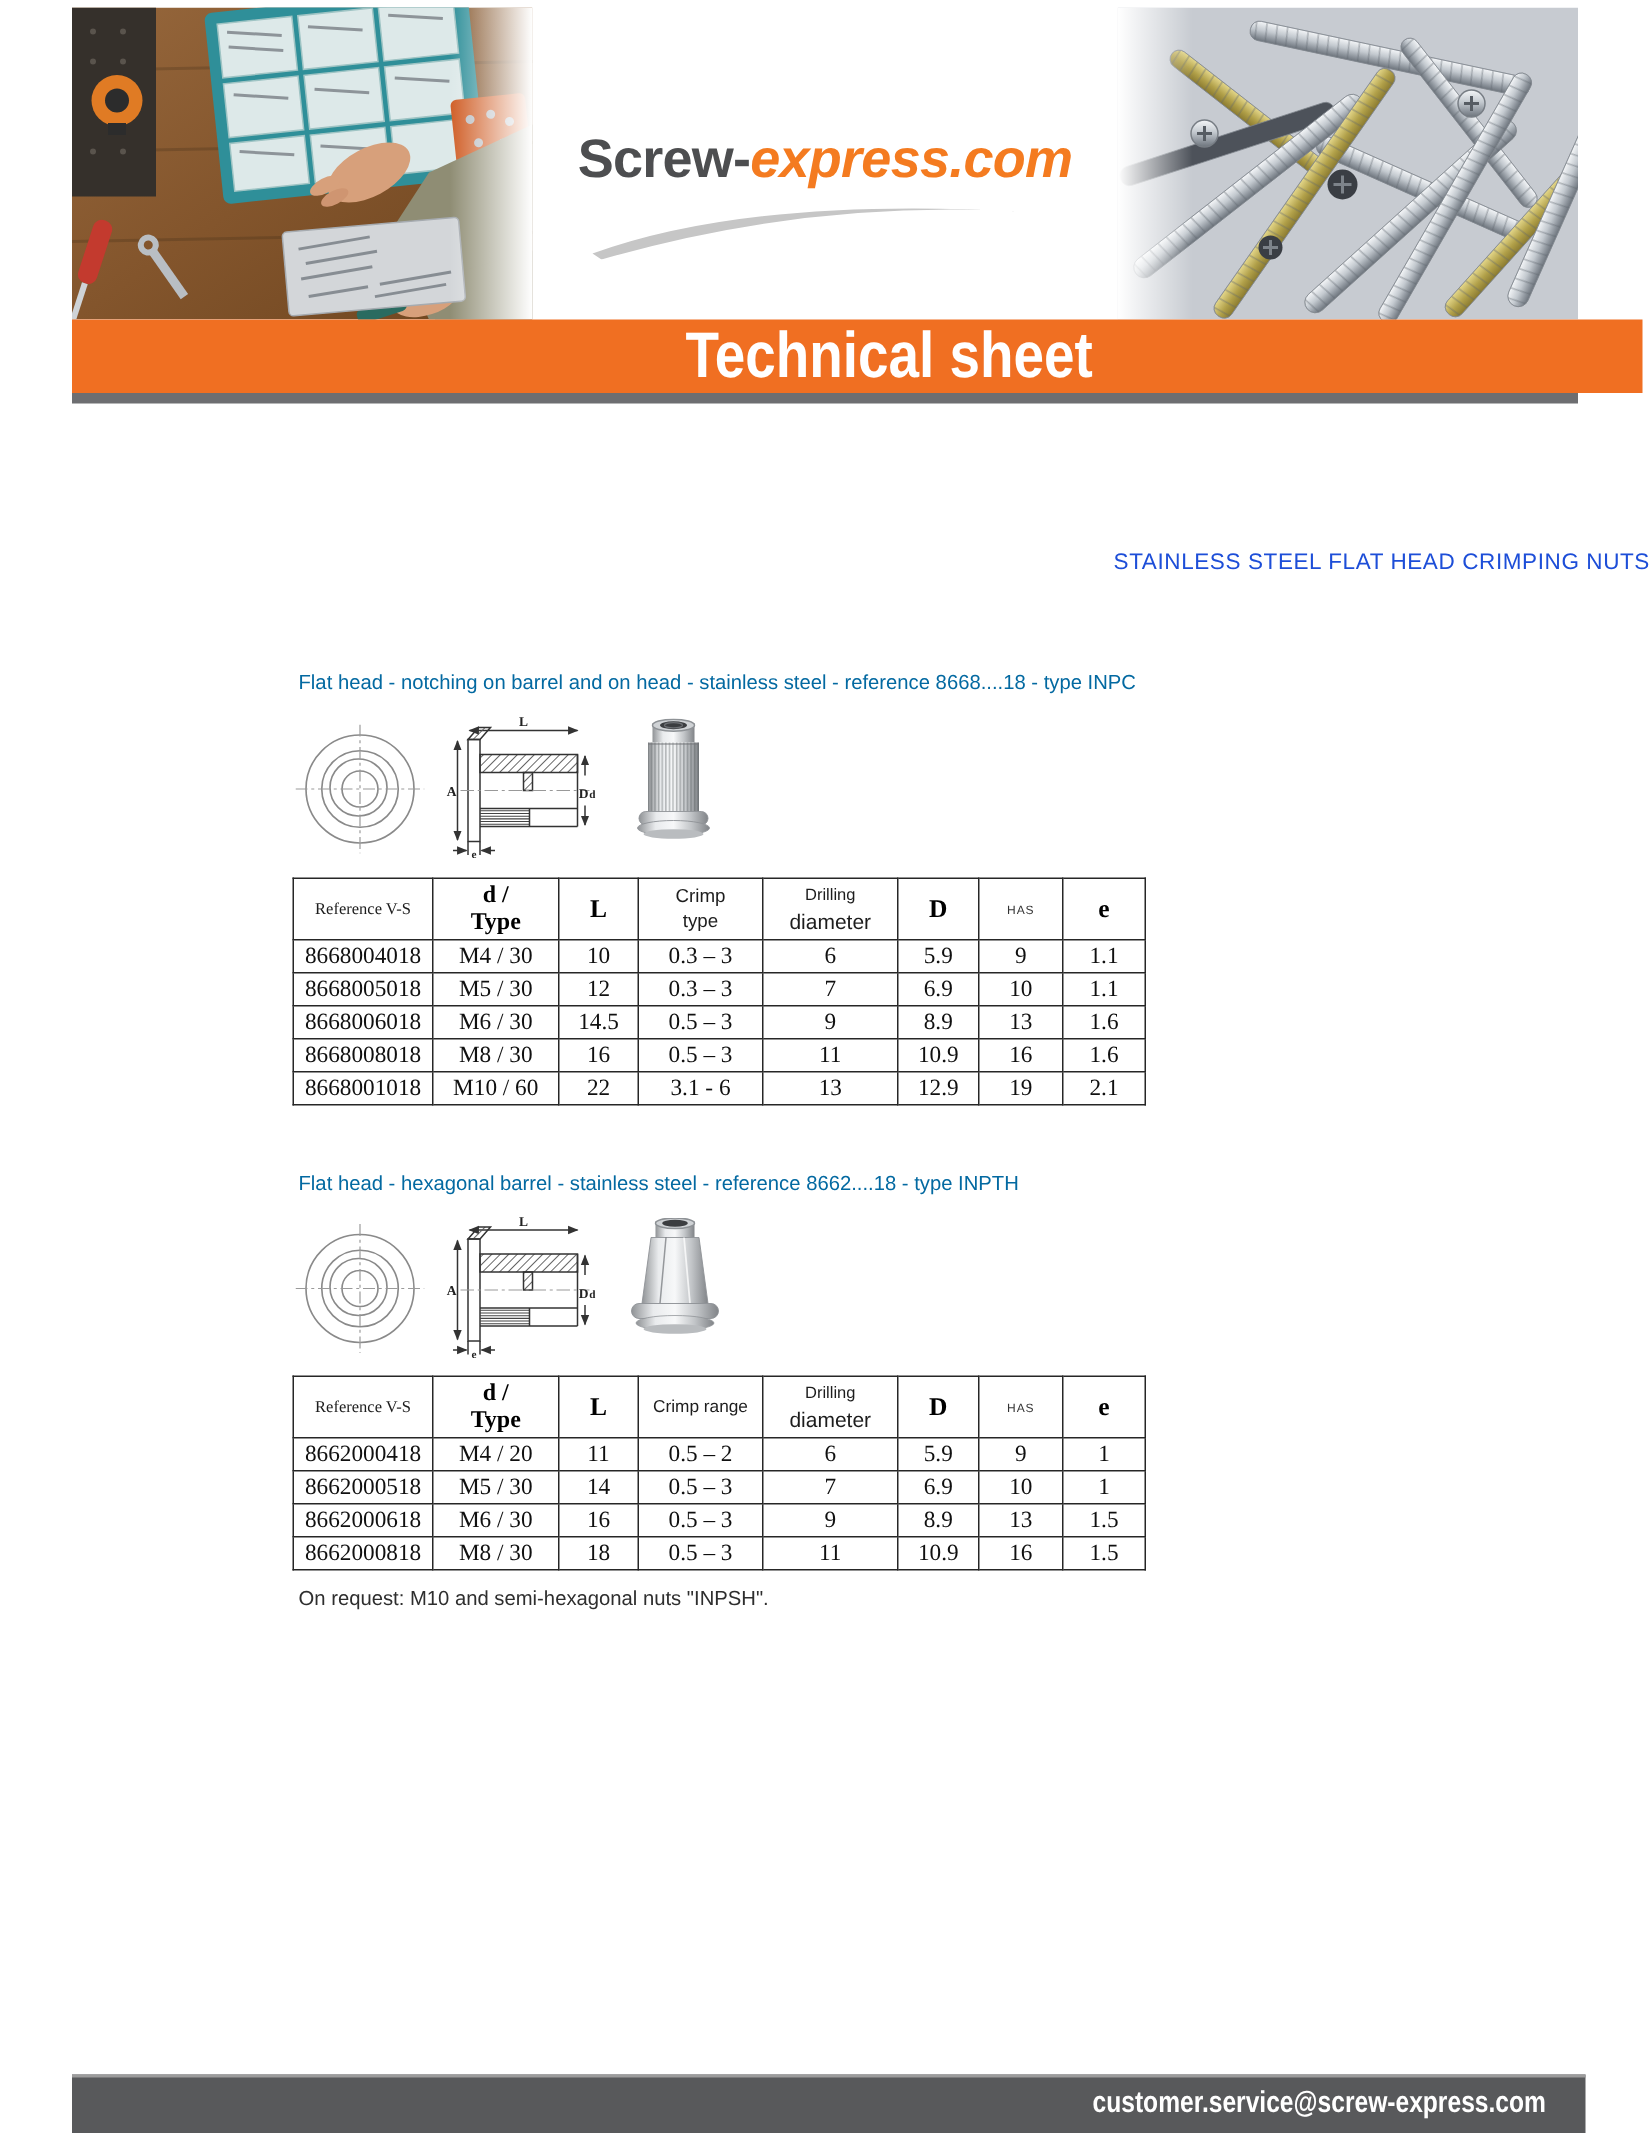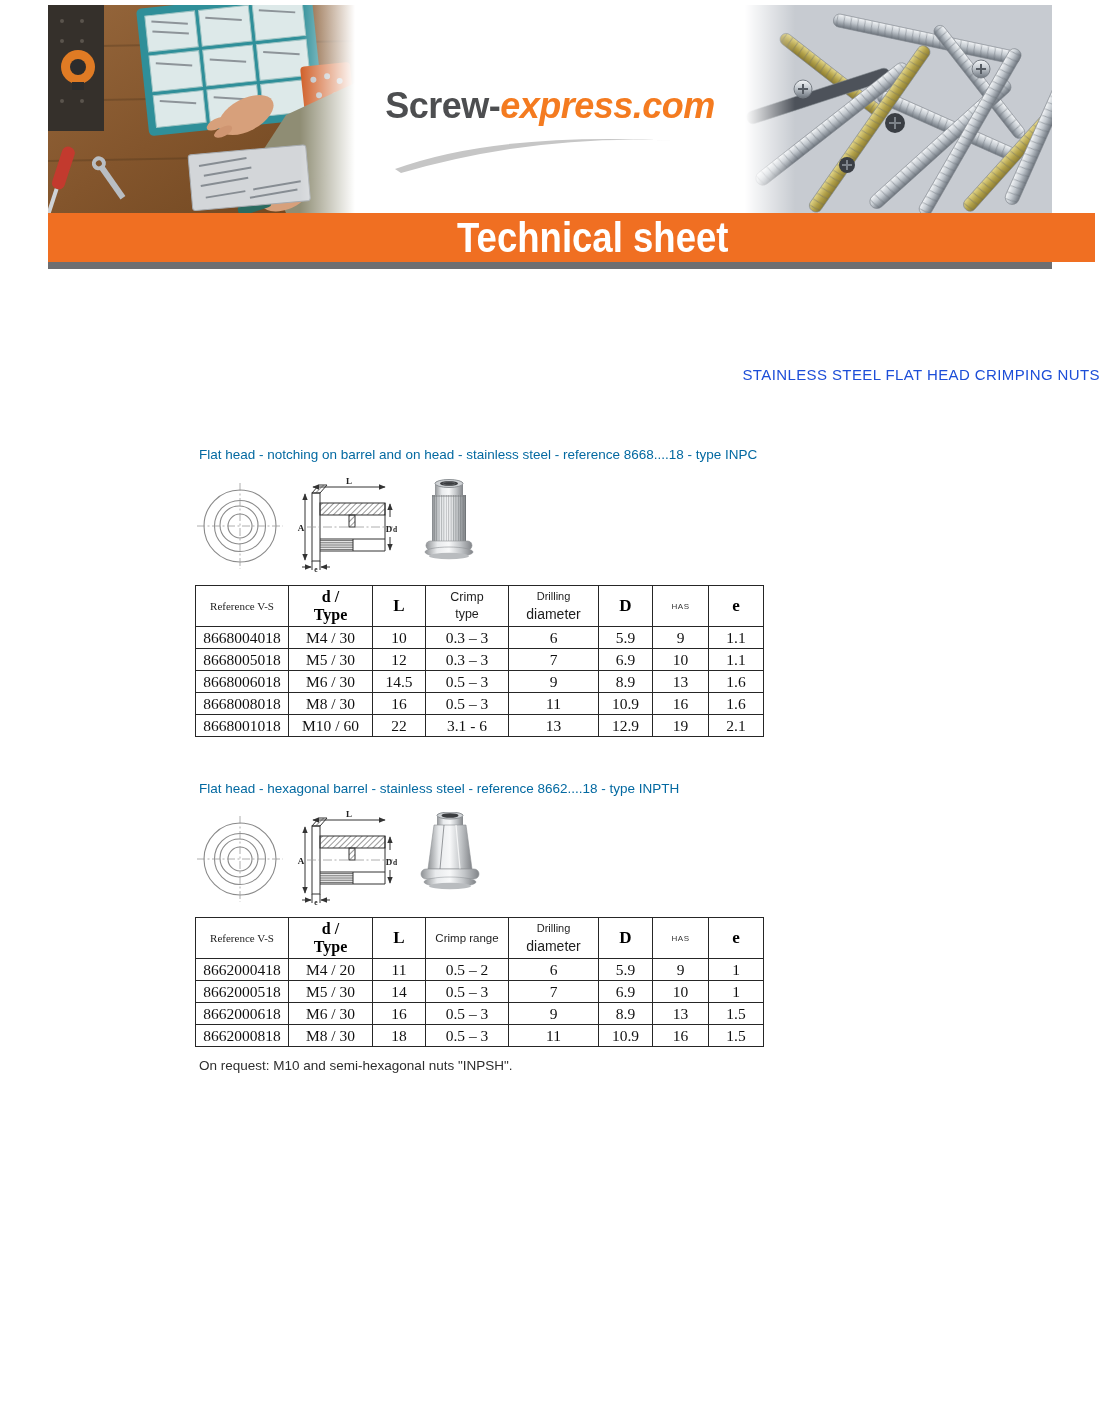--- a/index.html
+++ b/index.html
@@ -568,14 +568,17 @@
           <td>11</td>
           <td>10.9</td>
           <td>16</td>
           <td>1.5</td>
         </tr>
       </tbody>
   </table>
 
   <div class="note">On request: M10 and semi-hexagonal nuts "INPSH".</div>
 
+  <div class="footer">
+    <div class="footer-text">customer.service@screw-express.com</div>
+  </div>
 
 </div>
 
 </body></html>

